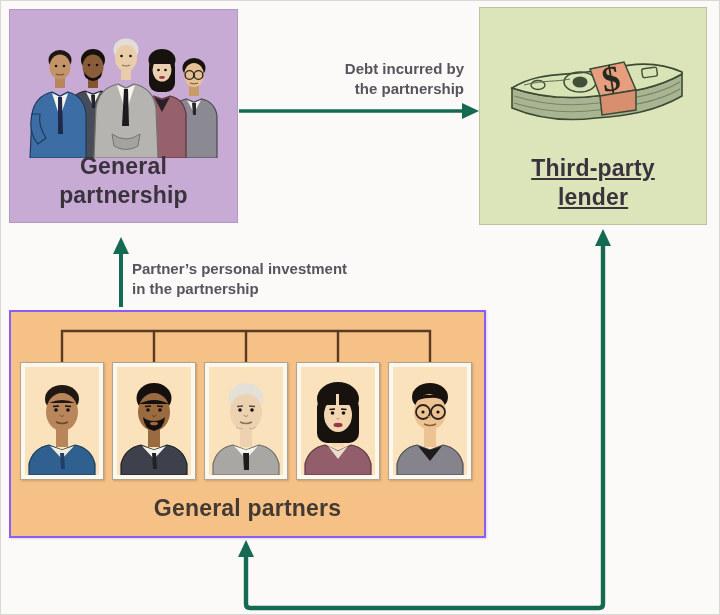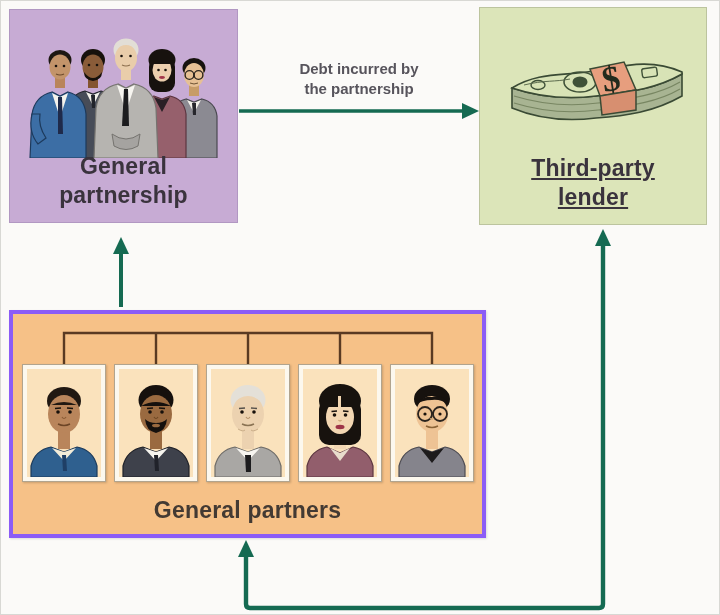--- a/index.html
+++ b/index.html
@@ -9,37 +9,37 @@
     font-family:"Liberation Sans",sans-serif;
   }
   .node{position:absolute;box-sizing:border-box;}
   .node-title{
     position:absolute;left:0;width:100%;text-align:center;
     font-weight:bold;font-size:23px;line-height:1.25;color:#3a333d;
     white-space:pre-line;letter-spacing:.2px;
   }
   #node-partnership{left:8px;top:8px;width:229px;height:214px;background:#c7abd4;border:1px solid #b197c2;padding-left:44px;}
   #node-lender{left:478px;top:6px;width:228px;height:218px;background:#dce5b9;border:1px solid #bcc49e;}
-  #node-partners{left:8px;top:309px;width:477px;height:228px;background:#f6c187;border:4px solid #8b5cf6;box-shadow:1px 1px 2px rgba(0,0,0,.12);}
+  #node-partners{left:8px;top:309px;width:477px;height:228px;background:#f6c187;border:2px solid #8b5cf6;box-shadow:1px 1px 2px rgba(0,0,0,.12);}
   .illus{position:absolute;}
   #group-illus{left:16px;top:12px;}
   #money-illus{left:14px;top:22px;}
   #tree-svg{position:absolute;left:0;top:0;}
   .portrait{
     position:absolute;width:84px;height:118px;box-sizing:border-box;
     background:#fcf8ee;border:1px solid #b1a48e;padding:4px;
     box-shadow:1px 1px 2px rgba(0,0,0,.18);
   }
   .portrait svg{display:block;}
   #overlay{position:absolute;left:0;top:0;pointer-events:none;z-index:5;}
   .arrow-label{
     position:absolute;z-index:6;font-weight:bold;font-size:15px;line-height:1.3;
     color:#57545c;white-space:pre-line;
   }
-  #label-debt{left:253px;top:58px;width:210px;text-align:center;}
+  #label-debt{left:253px;top:58px;width:210px;text-align:right;}
   #label-investment{left:131px;top:258px;text-align:left;}
   #label-liability{left:303px;top:559px;width:238px;text-align:center;}
   #title-partnership{top:142px;}
   #title-lender{top:146px;text-decoration:underline;}
   #title-partners{top:182px;font-size:23px;color:#433a33;}
 </style>
 </head>
 <body>
 
 <div id="canvas">
@@ -251,14 +251,16 @@
     </g>
     <g>
       <path d="M245,551 L245,603 Q245,607 249,607 L598,607 Q602,607 602,603 L602,242" fill="none" stroke="#156a52" stroke-width="4.4"></path>
       <polygon points="245,539 237,556 253,556" fill="#156a52"></polygon>
       <polygon points="602,228 594,245 610,245" fill="#156a52"></polygon>
     </g>
   </svg>
 
   <div class="arrow-label" id="label-debt">Debt incurred by
 the partnership</div>
+  <div class="arrow-label" id="label-investment">Partner’s personal investment
+in the partnership</div>
 
 </div>
 
 </body></html>

